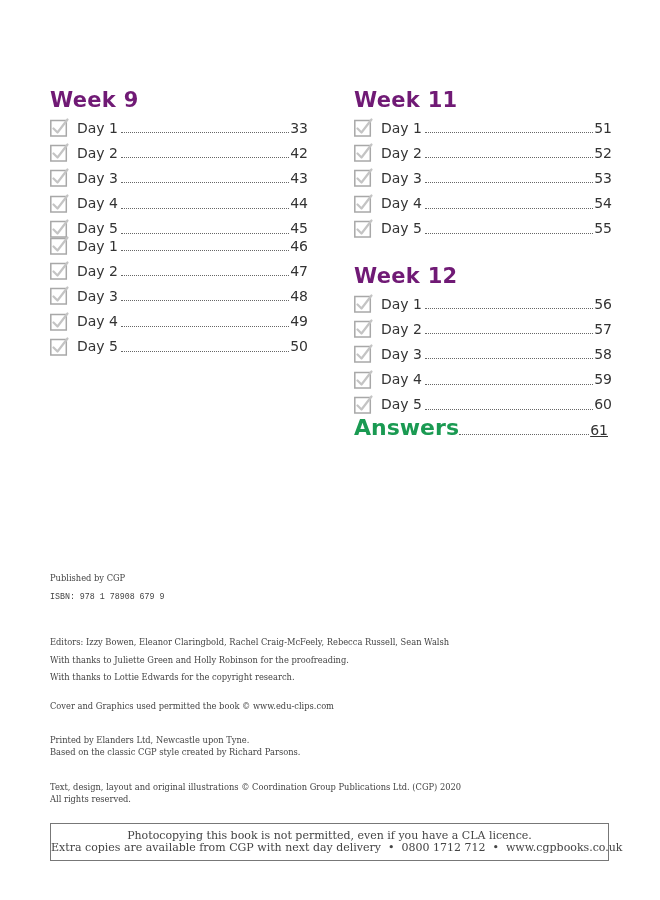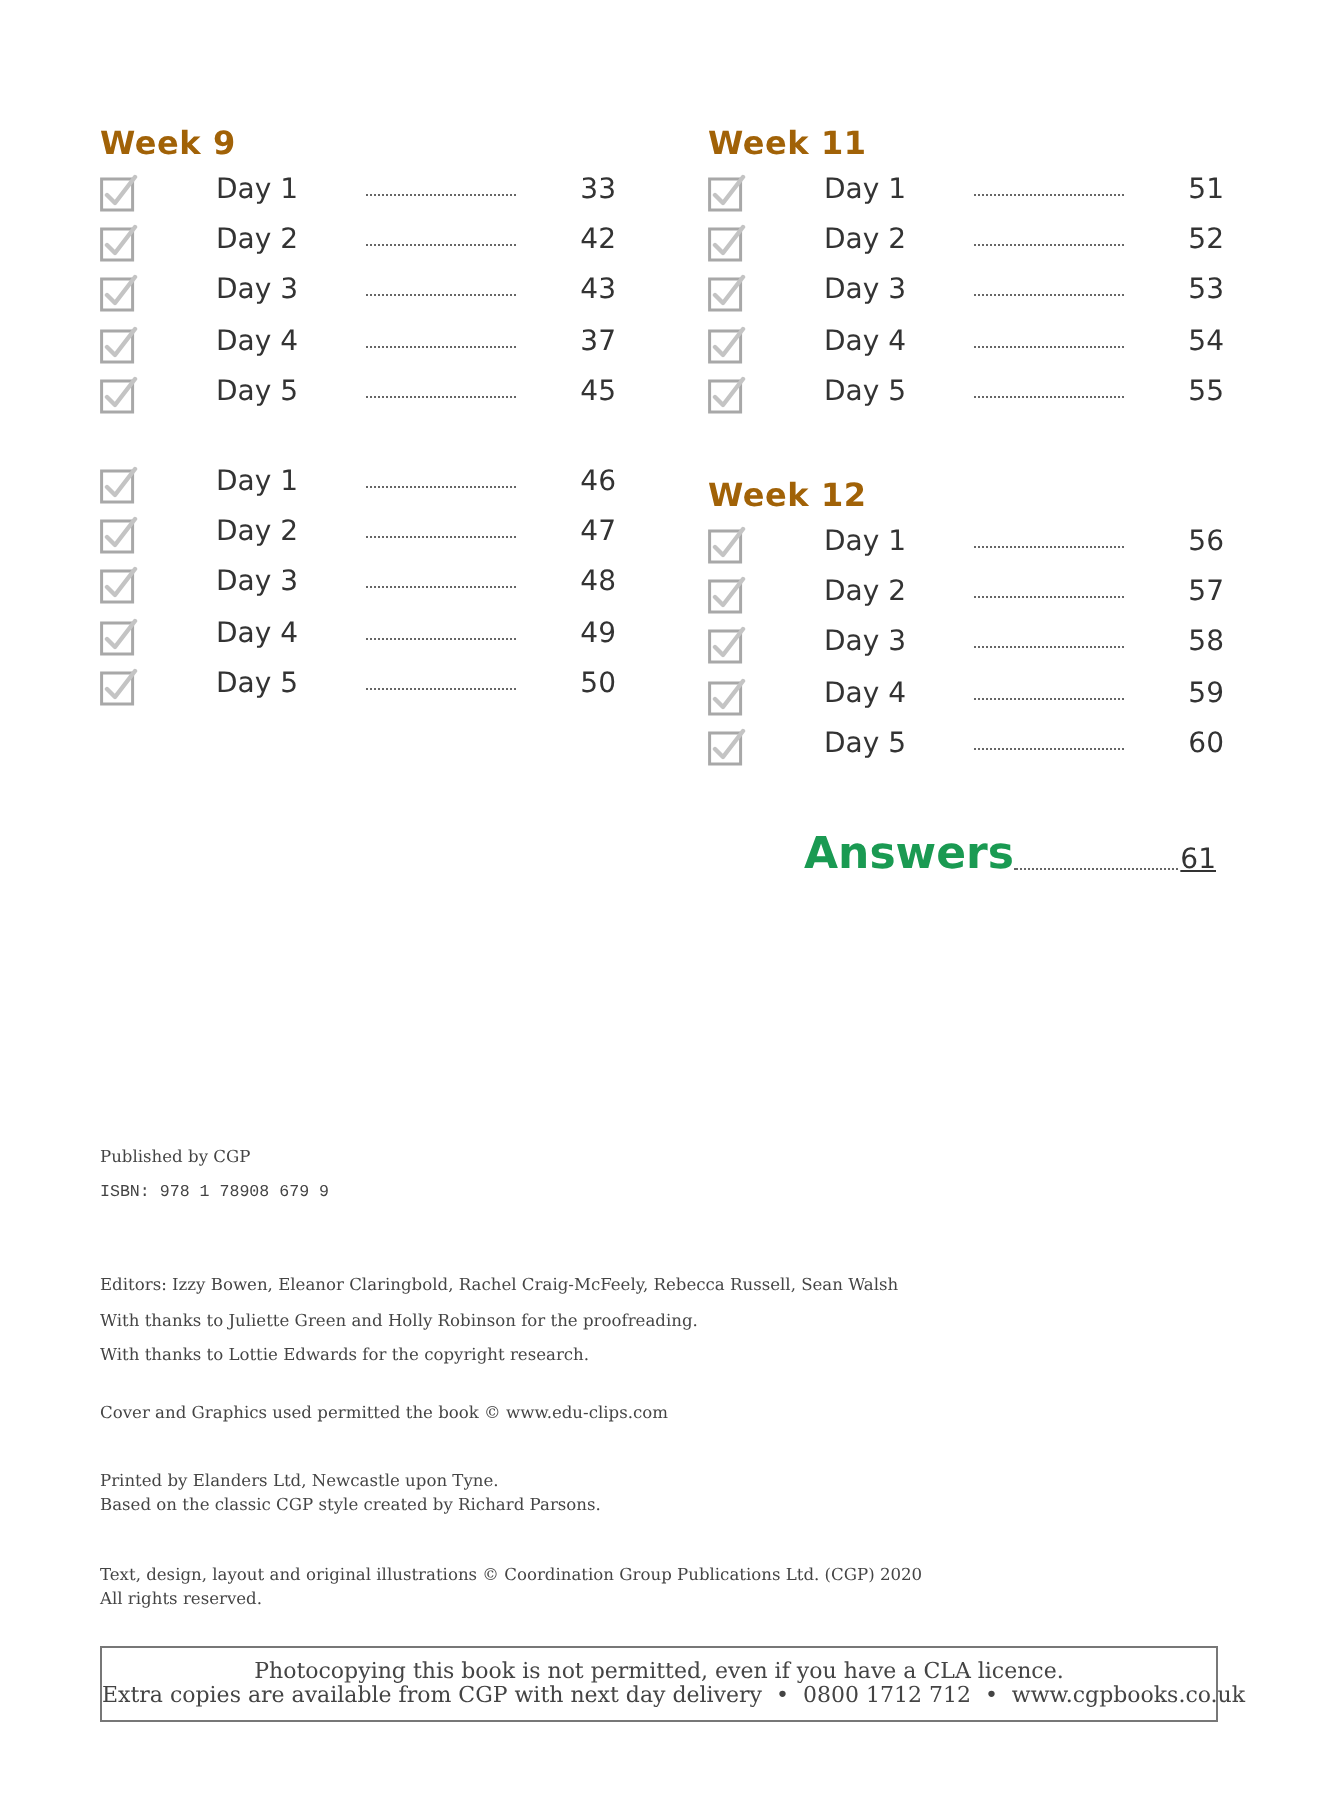--- a/index.html
+++ b/index.html
@@ -3,31 +3,31 @@
   <meta charset="utf-8">
   <style>
     * { margin: 0; padding: 0; box-sizing: border-box; }
     html, body { width: 660px; height: 900px; background: #ffffff; overflow: hidden; }
     body { position: relative; font-family: "DejaVu Sans", sans-serif; color: #333; }
 
     .week { position: absolute; width: 258px; }
     .week-title {
       font-family: "DejaVu Sans", sans-serif;
       font-weight: bold;
-      font-size: 16px;
-      color: #a16207;
+      font-size: 21px;
+      color: #701a75;
       height: 30px;
       line-height: 30px;
       letter-spacing: 0.3px;
+      margin-top: 28px;
     }
     .day-row {
       display: flex;
-      align-items: flex-start;
+      align-items: center;
       height: 25.2px;
-      gap: 31px;
     }
     .checkbox {
       width: 19px; height: 19px;
       flex: 0 0 19px;
       position: relative;
       margin-right: 8px;
     }
     .checkbox svg { display: block; }
     .day-label {
       font-size: 14px;
@@ -51,21 +51,21 @@
     #week-9  { left: 50px;  top: 57px; }
     #week-10 { left: 50px;  top: 233px; }
     #week-11 { left: 354px; top: 57px; }
     #week-12 { left: 354px; top: 233px; }
 
     #answers {
       position: absolute; left: 354px; top: 410px; width: 254px;
       display: flex; align-items: flex-end; height: 32px;
     }
     #answers .answers-title {
-      font-weight: bold; font-size: 22px; color: #1a9a52; line-height: 28px; margin-left: 48px;
+      font-weight: bold; font-size: 22px; color: #1a9a52; line-height: 28px;
     }
     #answers .dots { margin-top: 0; margin-bottom: 7px; }
     #answers .page-num { line-height: 24px; text-decoration: underline; }
 
     .imprint {
       position: absolute; left: 50px;
       font-family: "DejaVu Serif", serif;
       font-size: 8.3px;
       color: #444;
       line-height: 12px;
@@ -133,21 +133,21 @@
       </div>
       <div class="day-row">
   <span class="checkbox">
     <svg width="19" height="19" viewBox="0 0 19 19">
       <rect x="0.8" y="2.5" width="15.5" height="15.5" fill="#fff" stroke="#a8a8a8" stroke-width="1.5"></rect>
       <path d="M3.5 10.5 L7.5 14.5 L17.5 1.5" fill="none" stroke="#c4c4c4" stroke-width="2.2" stroke-linecap="round" stroke-linejoin="round"></path>
     </svg>
   </span>
 <span class="day-label">Day 4</span>
         <span class="dots"></span>
-        <span class="page-num">37</span>
+        <span class="page-num">44</span>
       </div>
       <div class="day-row">
   <span class="checkbox">
     <svg width="19" height="19" viewBox="0 0 19 19">
       <rect x="0.8" y="2.5" width="15.5" height="15.5" fill="#fff" stroke="#a8a8a8" stroke-width="1.5"></rect>
       <path d="M3.5 10.5 L7.5 14.5 L17.5 1.5" fill="none" stroke="#c4c4c4" stroke-width="2.2" stroke-linecap="round" stroke-linejoin="round"></path>
     </svg>
   </span>
 <span class="day-label">Day 5</span>
         <span class="dots"></span>

